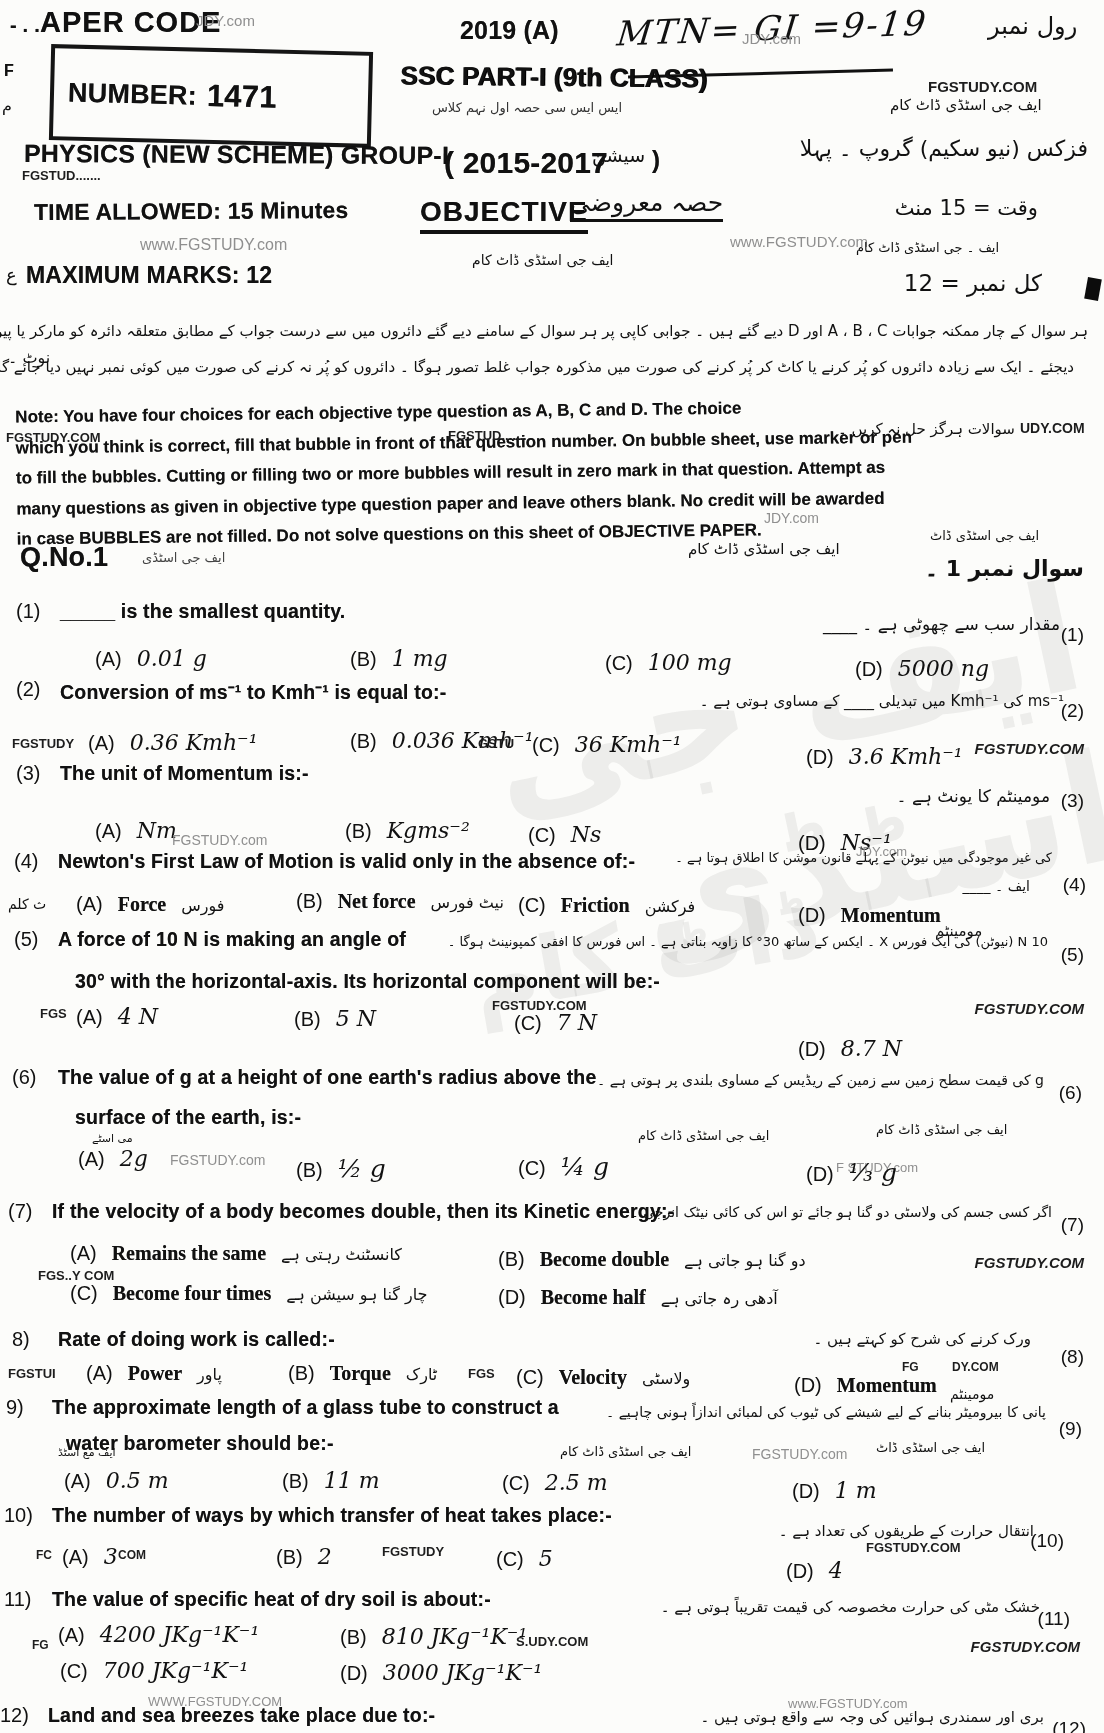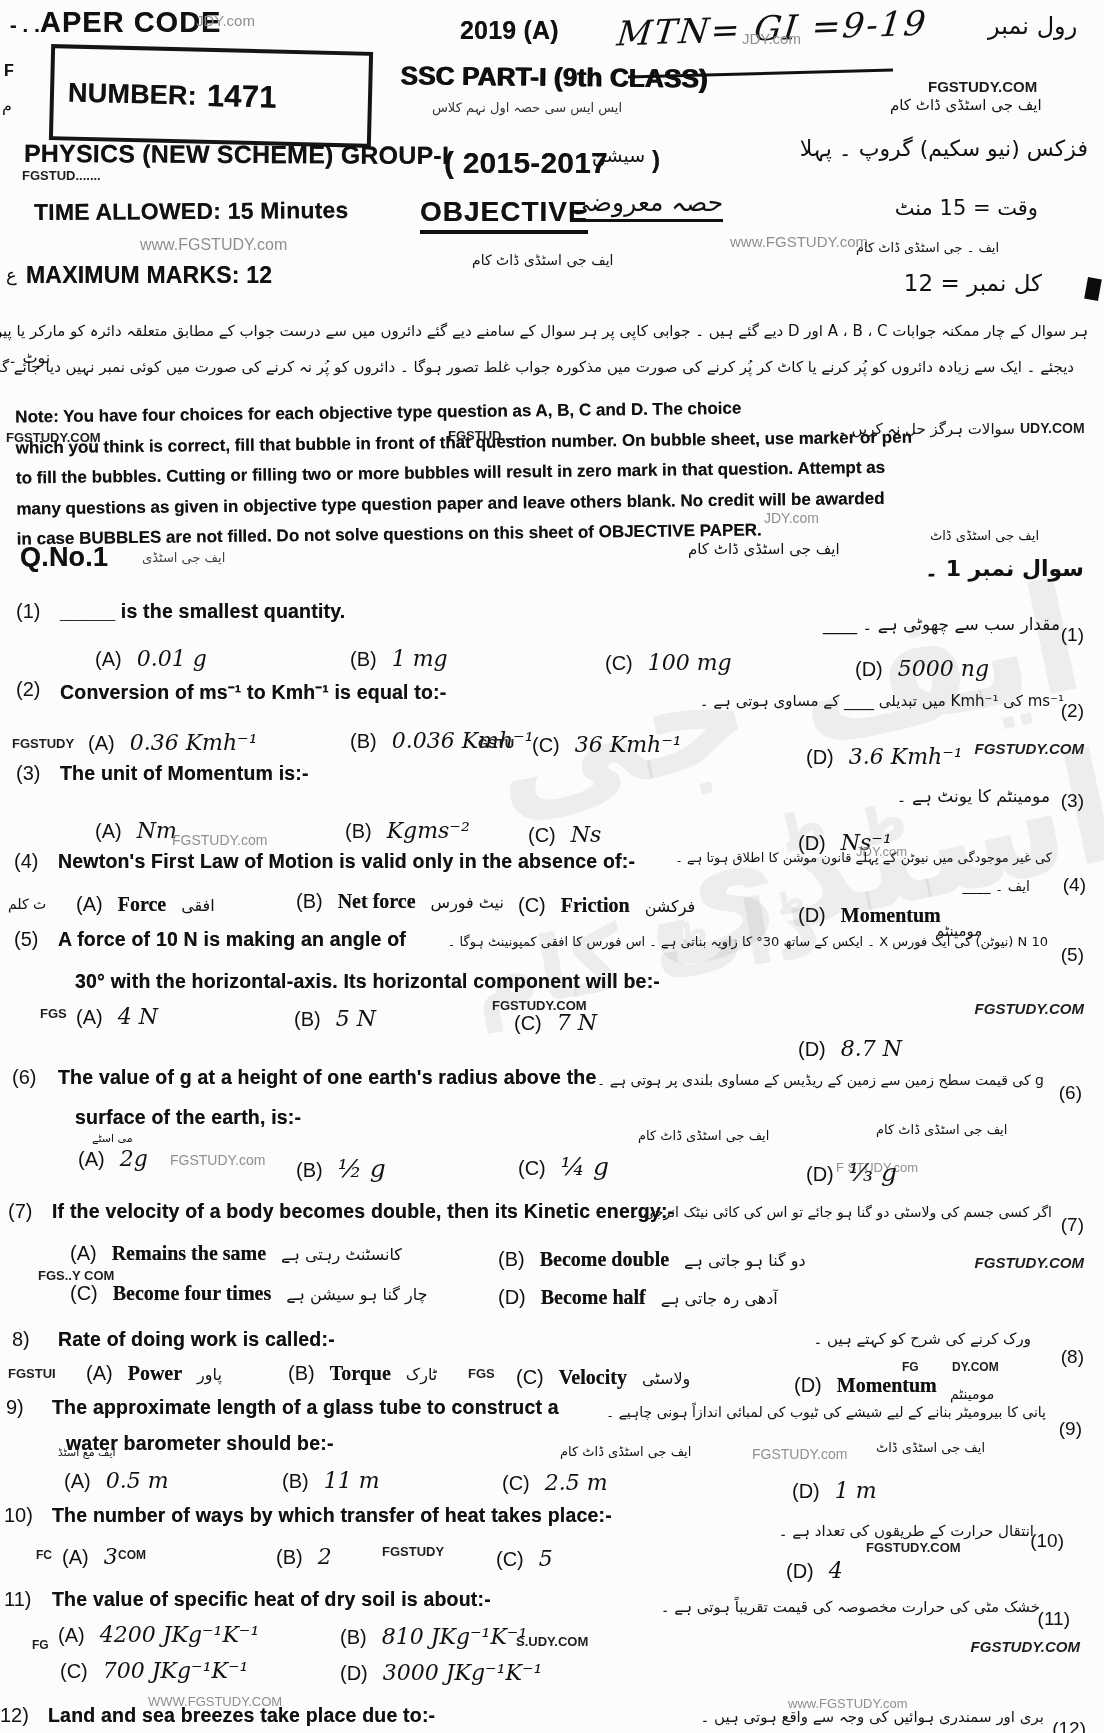--- a/index.html
+++ b/index.html
@@ -167,21 +167,21 @@
 
   <span class="abs lbl" style="left:14px;top:850px">(4)</span>
   <span class="abs en" style="left:58px;top:850px">Newton's First Law of Motion is valid only in the absence of:-</span>
   <span class="abs urdu u13" style="right:52px;top:850px">کی غیر موجودگی میں نیوٹن کے پہلے قانون موشن کا اطلاق ہوتا ہے ۔</span>
   <span class="abs urdu u14" style="right:74px;top:878px">ایف ۔ ____</span>
   <span class="abs qnr" style="right:18px;top:874px">(4)</span>
   <span class="abs urdu u14" style="left:8px;top:896px">ث کلم</span>
   <span class="abs opt" style="left:76px;top:893px">
       <span class="lbl">(A)</span>
       <span class="wordopt">Force</span>
-      <span class="urdu u16">افقی</span>
+      <span class="urdu u16">فورس</span>
     </span>
   <span class="abs opt" style="left:296px;top:890px">
       <span class="lbl">(B)</span>
       <span class="wordopt">Net force</span>
       <span class="urdu u16">نیٹ فورس</span>
     </span>
   <span class="abs opt" style="left:518px;top:894px">
       <span class="lbl">(C)</span>
       <span class="wordopt">Friction</span>
       <span class="urdu u16">فرکشن</span>

